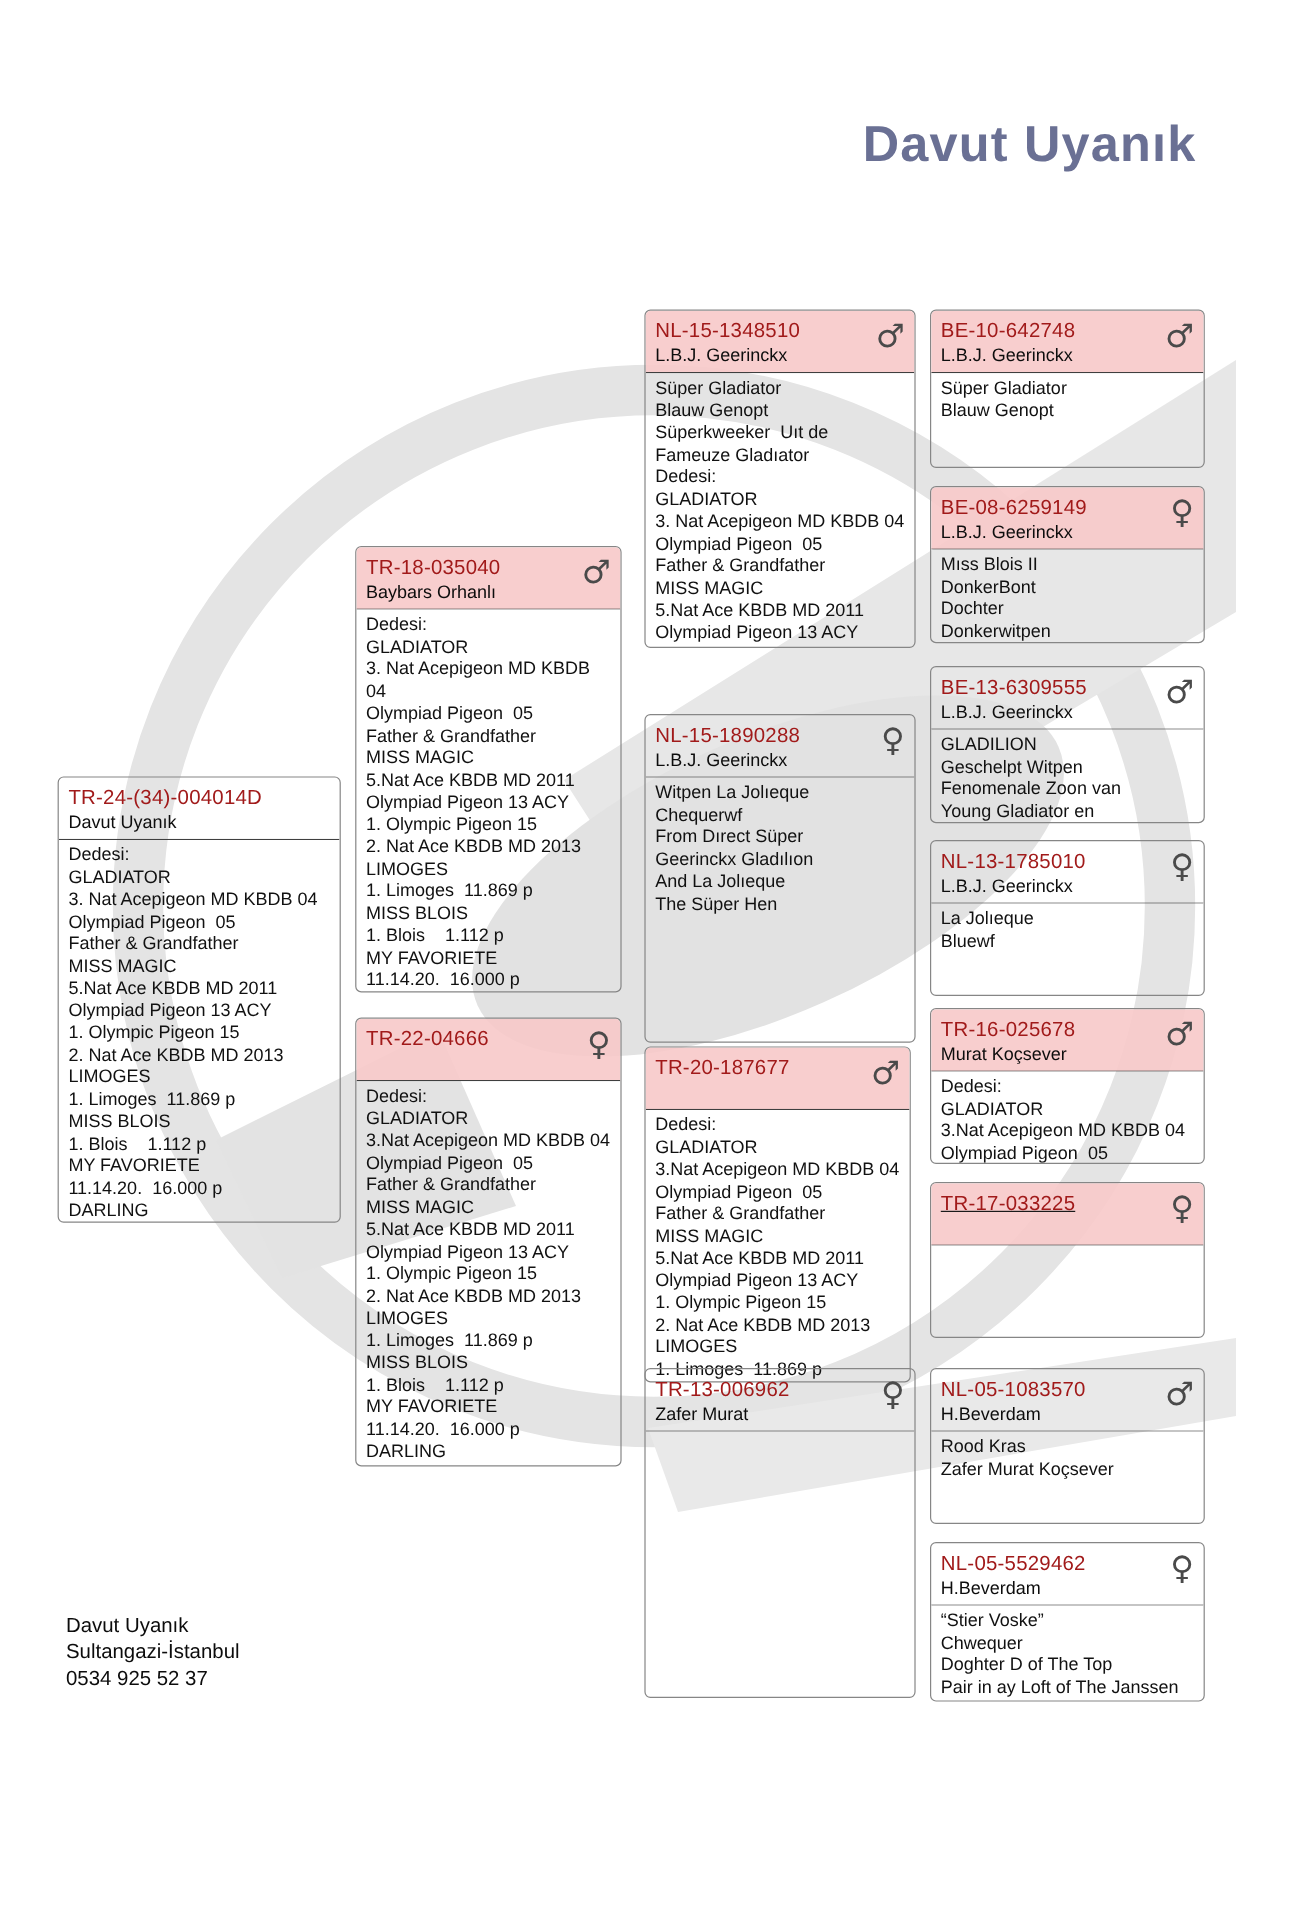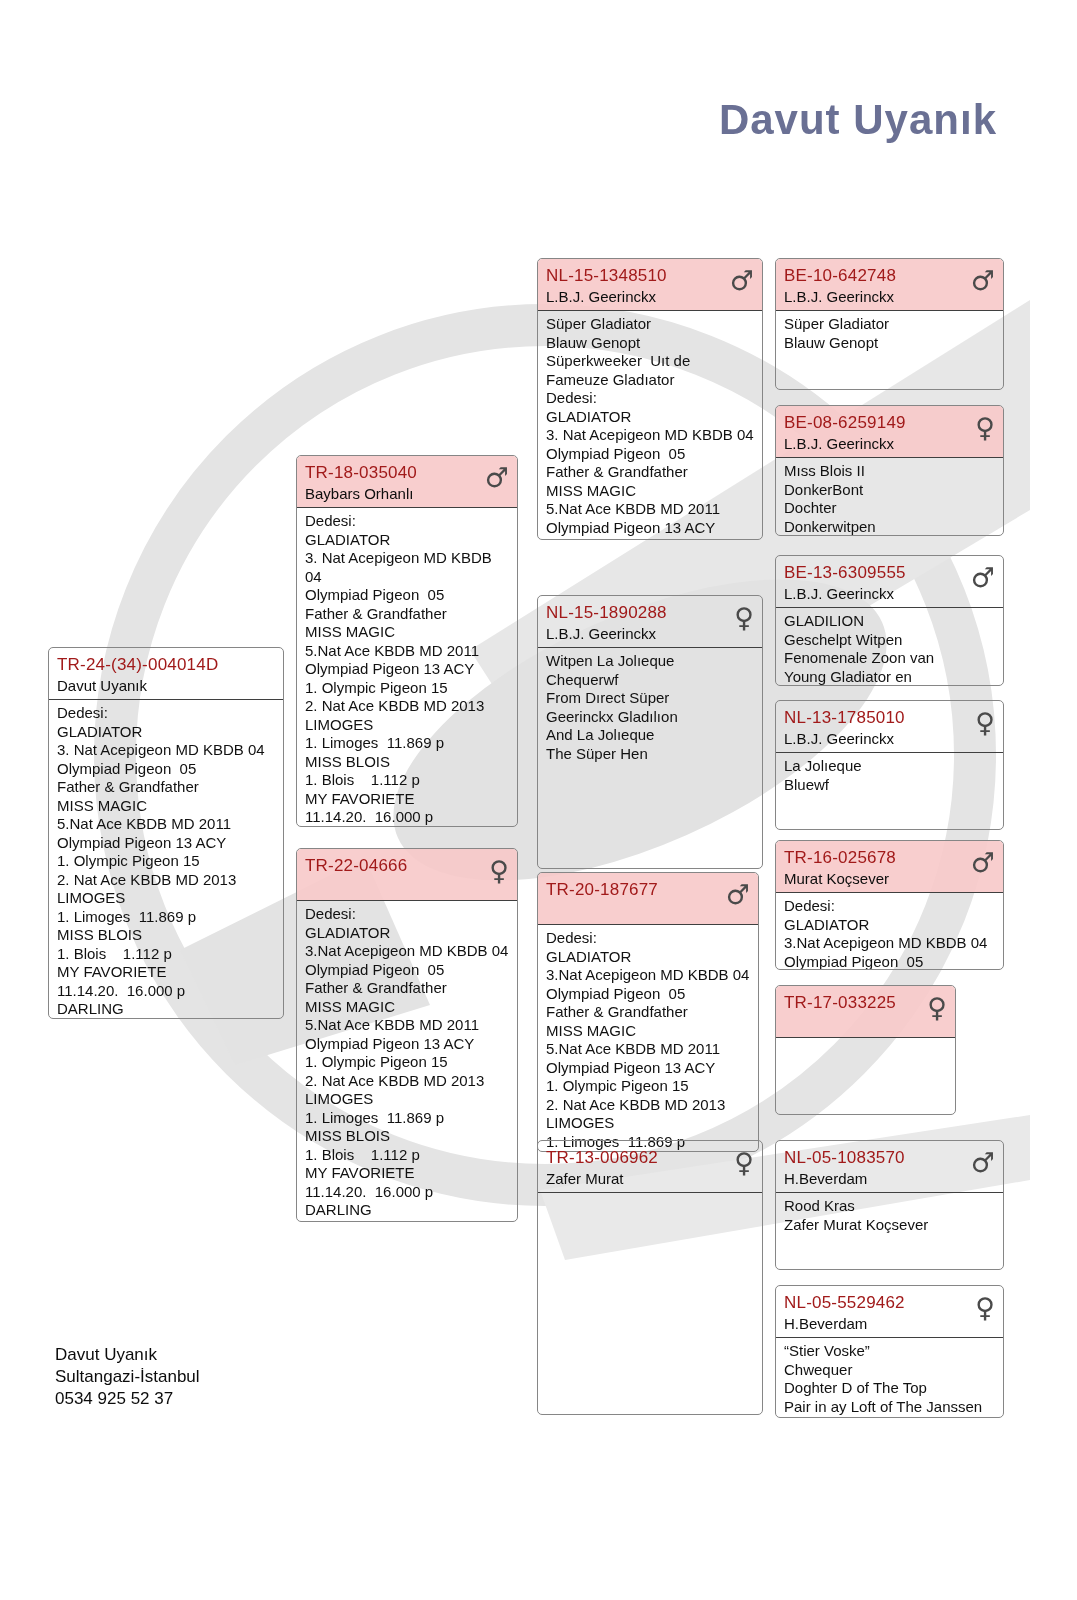--- a/index.html
+++ b/index.html
@@ -228,21 +228,21 @@
       <div class="ring-number">TR-16-025678</div>
       <div class="breeder-name">Murat Koçsever</div>
       <span class="gender">♂</span>
     </div>
     <div class="box-body">Dedesi:
 GLADIATOR
 3.Nat Acepigeon MD KBDB 04
 Olympiad Pigeon  05</div>
   </div>
 
-  <div class="box" style="left:775px;top:985px;width:181px;height:130px;">
+  <div class="box" style="left:775px;top:985px;width:229px;height:130px;text-decoration:underline;">
     <div class="box-header" data-tint="pink">
       <div class="ring-number">TR-17-033225</div>
       <div class="breeder-name"></div>
       <span class="gender">♀</span>
     </div>
     <div class="box-body"></div>
   </div>
 
   <div class="box" style="left:775px;top:1140px;width:229px;height:130px;">
     <div class="box-header" data-tint="white">

